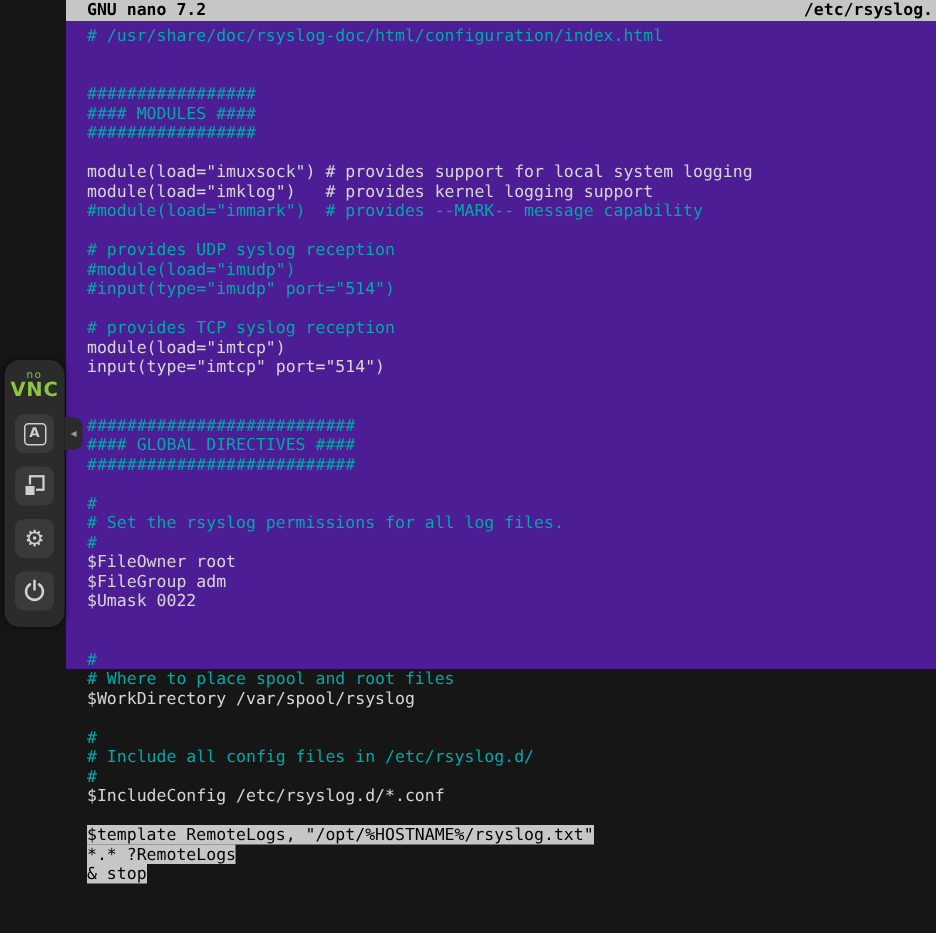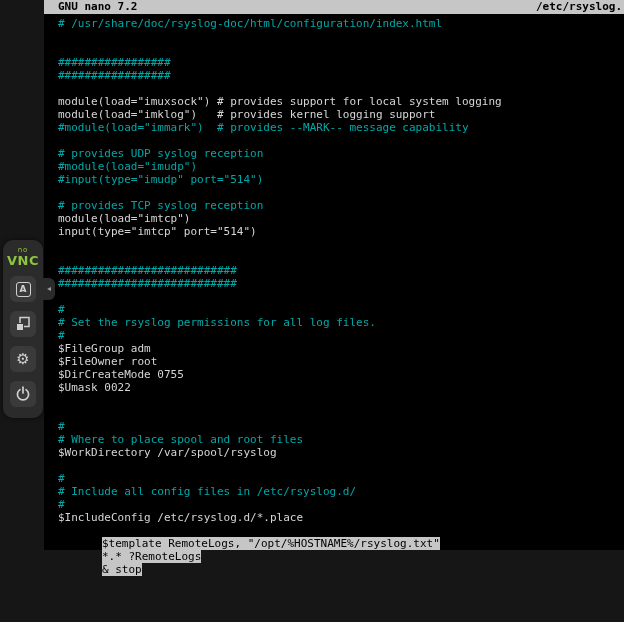--- a/index.html
+++ b/index.html
@@ -8,40 +8,40 @@
     width:624px; height:622px;
     background:#161616;
     overflow:hidden;
     position:relative;
     font-family:"DejaVu Sans Mono", monospace;
   }
 
   
   .terminal {
     position:absolute; left:44px; top:0;
-    width:580px; height:550px;
-    background:#000000;
+    width:580px; height:446px;
+    background:#4c1d95;
   }
   .titlebar {
     height:14px;
     background:#c6c6c6;
     color:#000;
     font-size:11px; line-height:14px;
     font-weight:bold;
     display:flex; justify-content:space-between;
     padding:0 2px 0 14px;
     white-space:nowrap; overflow:hidden;
   }
   .editor {
     padding:3px 0 0 14px;
     font-size:11px; line-height:13px;
   }
   .line { height:13px; white-space:pre; color:#d6d6d6; }
   .line.comment { color:#00a8a8; }
-  .line.selected span { background:#c6c6c6; color:#000;margin-left:44px; }
+  .line.selected span { background:#c6c6c6; color:#000; }
 
   
   .vnc-panel {
     position:absolute; left:3px; top:240px;
     width:40px;
     background:#2b2b2b;
     border-radius:10px;
     padding:7px 0 11px;
     display:flex; flex-direction:column; align-items:center;
     gap:9px;
@@ -84,55 +84,56 @@
 <div class="terminal">
   <div class="titlebar">
     <span>GNU nano 7.2</span>
     <span>/etc/rsyslog.</span>
   </div>
   <div class="editor">
       <div class="line comment"><span># /usr/share/doc/rsyslog-doc/html/configuration/index.html</span></div>
       <div class="line blank"><span></span></div>
       <div class="line blank"><span></span></div>
       <div class="line comment"><span>#################</span></div>
+      <div class="line comment"><span>#### MODULES ####</span></div>
       <div class="line comment"><span>#################</span></div>
       <div class="line blank"><span></span></div>
       <div class="line code"><span>module(load="imuxsock") # provides support for local system logging</span></div>
       <div class="line code"><span>module(load="imklog")   # provides kernel logging support</span></div>
       <div class="line comment"><span>#module(load="immark")  # provides --MARK-- message capability</span></div>
       <div class="line blank"><span></span></div>
       <div class="line comment"><span># provides UDP syslog reception</span></div>
       <div class="line comment"><span>#module(load="imudp")</span></div>
       <div class="line comment"><span>#input(type="imudp" port="514")</span></div>
       <div class="line blank"><span></span></div>
       <div class="line comment"><span># provides TCP syslog reception</span></div>
       <div class="line code"><span>module(load="imtcp")</span></div>
       <div class="line code"><span>input(type="imtcp" port="514")</span></div>
       <div class="line blank"><span></span></div>
       <div class="line blank"><span></span></div>
       <div class="line comment"><span>###########################</span></div>
+      <div class="line comment"><span>#### GLOBAL DIRECTIVES ####</span></div>
       <div class="line comment"><span>###########################</span></div>
       <div class="line blank"><span></span></div>
       <div class="line comment"><span>#</span></div>
       <div class="line comment"><span># Set the rsyslog permissions for all log files.</span></div>
       <div class="line comment"><span>#</span></div>
+      <div class="line code"><span>$FileOwner root</span></div>
       <div class="line code"><span>$FileGroup adm</span></div>
-      <div class="line code"><span>$FileOwner root</span></div>
-      <div class="line code"><span>$DirCreateMode 0755</span></div>
       <div class="line code"><span>$Umask 0022</span></div>
       <div class="line blank"><span></span></div>
       <div class="line blank"><span></span></div>
       <div class="line comment"><span>#</span></div>
       <div class="line comment"><span># Where to place spool and root files</span></div>
       <div class="line code"><span>$WorkDirectory /var/spool/rsyslog</span></div>
       <div class="line blank"><span></span></div>
       <div class="line comment"><span>#</span></div>
       <div class="line comment"><span># Include all config files in /etc/rsyslog.d/</span></div>
       <div class="line comment"><span>#</span></div>
-      <div class="line code"><span>$IncludeConfig /etc/rsyslog.d/*.place</span></div>
+      <div class="line code"><span>$IncludeConfig /etc/rsyslog.d/*.conf</span></div>
       <div class="line blank"><span></span></div>
       <div class="line selected"><span>$template RemoteLogs, "/opt/%HOSTNAME%/rsyslog.txt"</span></div>
       <div class="line selected"><span>*.* ?RemoteLogs</span></div>
       <div class="line selected"><span>&amp; stop</span></div>
     </div>
 </div>
 
 <div class="vnc-panel">
   <div class="vnc-logo">
     <span class="no">no</span>

